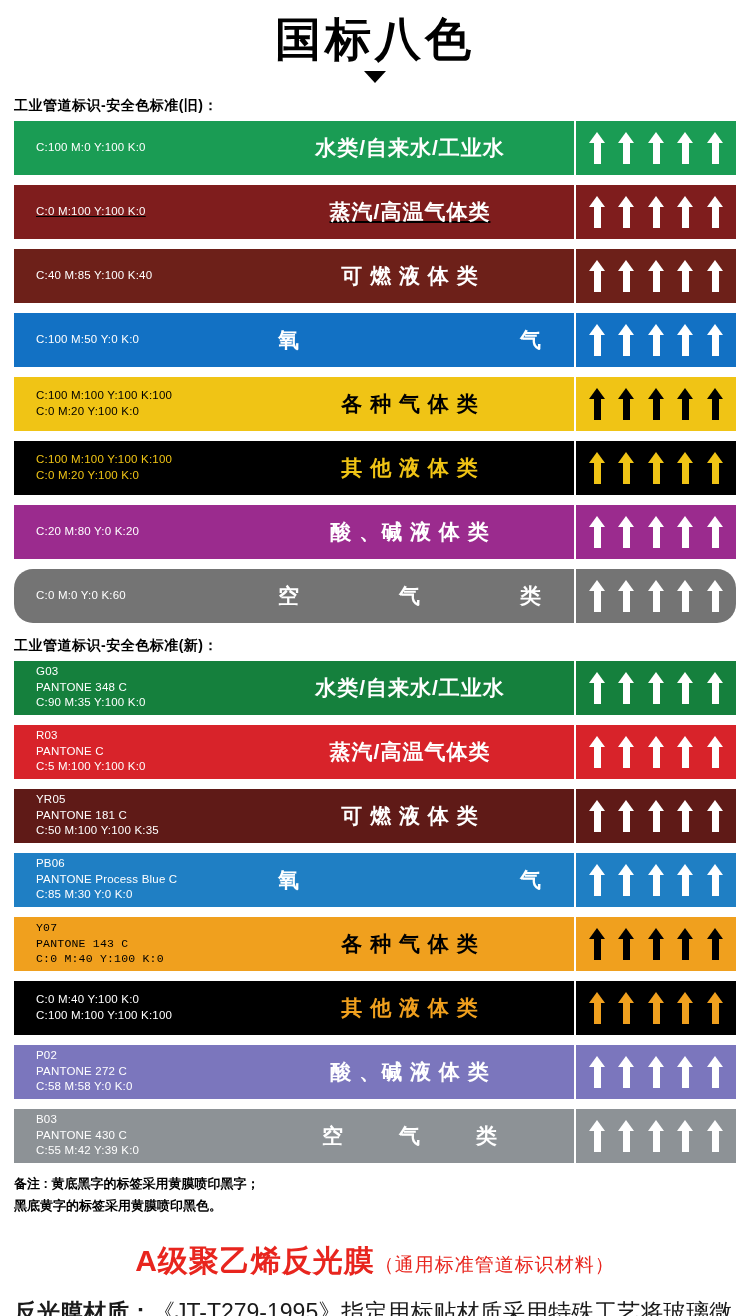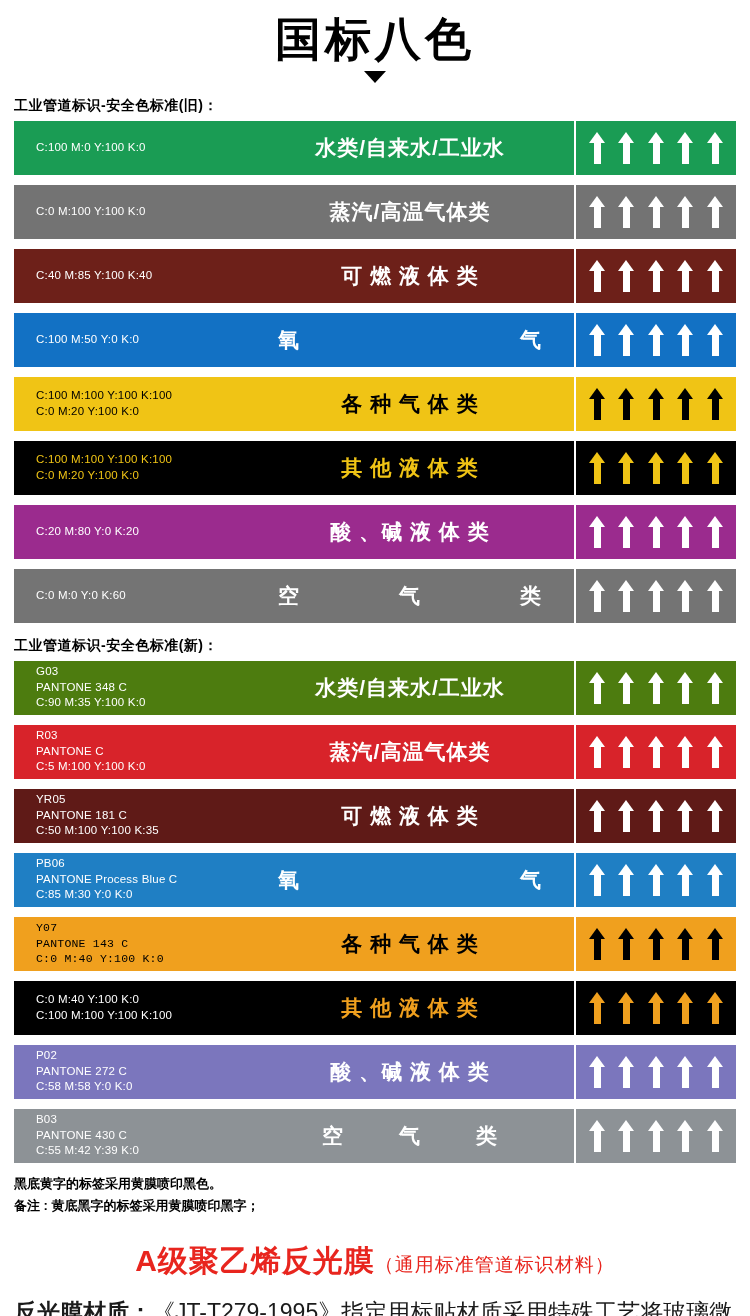--- a/index.html
+++ b/index.html
@@ -199,21 +199,21 @@
           <span class="arrow">
             <span class="head"></span>
             <span class="shaft"></span>
           </span>
           <span class="arrow">
             <span class="head"></span>
             <span class="shaft"></span>
           </span>
         </div>
       </div>
-      <div class="row" style="background: #737373;">
+      <div class="row" style="background: #7f1d1d; text-decoration: underline;">
         <div class="cell-code" style="color: rgb(255, 255, 255);">
           <div>C:0 M:100 Y:100 K:0</div>
         </div>
         <div class="cell-name" style="color: rgb(255, 255, 255);">蒸汽/高温气体类</div>
         <div class="cell-arrows" style="color: rgb(255, 255, 255);">
           <span class="arrow">
             <span class="head"></span>
             <span class="shaft"></span>
           </span>
           <span class="arrow">
@@ -372,21 +372,21 @@
           <span class="arrow">
             <span class="head"></span>
             <span class="shaft"></span>
           </span>
           <span class="arrow">
             <span class="head"></span>
             <span class="shaft"></span>
           </span>
         </div>
       </div>
-      <div class="row" style="background: rgb(116, 116, 116);">
+      <div class="row" style="background: rgb(116, 116, 116); border-radius: 19px;">
         <div class="cell-code" style="color: rgb(255, 255, 255);">
           <div>C:0 M:0 Y:0 K:60</div>
         </div>
         <div class="cell-name spread2" style="color: rgb(255, 255, 255);">
           <span>空</span>
           <span>气</span>
           <span>类</span>
         </div>
         <div class="cell-arrows" style="color: rgb(255, 255, 255);">
           <span class="arrow">
@@ -408,21 +408,21 @@
           <span class="arrow">
             <span class="head"></span>
             <span class="shaft"></span>
           </span>
         </div>
       </div>
     </div>
 
   <div class="section-label">工业管道标识-安全色标准(新)：</div>
   <div class="tbl" id="tbl-new">
-      <div class="row" style="background: #4d7c0f;">
+      <div class="row" style="background: #15803d;">
         <div class="cell-code" style="color: rgb(255, 255, 255);">
           <div>G03</div>
           <div>PANTONE 348 C</div>
           <div>C:90 M:35 Y:100 K:0</div>
         </div>
         <div class="cell-name" style="color: rgb(255, 255, 255);">水类/自来水/工业水</div>
         <div class="cell-arrows" style="color: rgb(255, 255, 255);">
           <span class="arrow">
             <span class="head"></span>
             <span class="shaft"></span>
@@ -657,22 +657,22 @@
           </span>
           <span class="arrow">
             <span class="head"></span>
             <span class="shaft"></span>
           </span>
         </div>
       </div>
     </div>
 
   <div class="notes">
+    <div>备注 : 黄底黑字的标签采用黄膜喷印黑字；</div>
     <div>黑底黄字的标签采用黄膜喷印黑色。</div>
-    <div>备注 : 黄底黑字的标签采用黄膜喷印黑字；</div>
   </div>
 
   <div class="promo">
     <div class="promo-head">
       <span>A级聚乙烯反光膜</span><span class="sub">（通用标准管道标识材料）</span>
     </div>
     <div class="promo-body">
       <span class="lead">反光膜材质：</span><span>《JT-T279-1995》指定用标贴材质采用特殊工艺将玻璃微珠形成的反射层和PVC，PV，PE等高分子材料相结合而形成的一种反光材料。</span>
     </div>
     <div class="promo-tag">防水，防腐，防晒，耐酸碱，不褪色</div>

